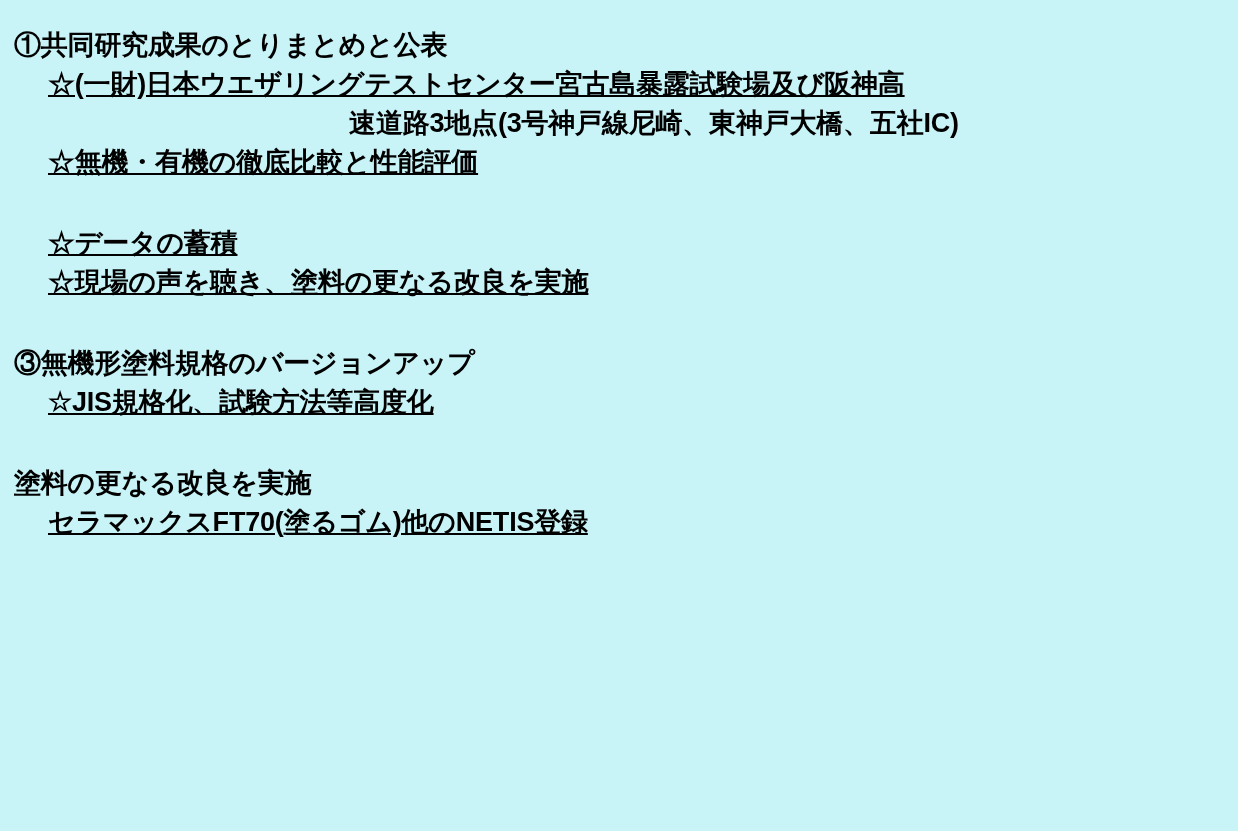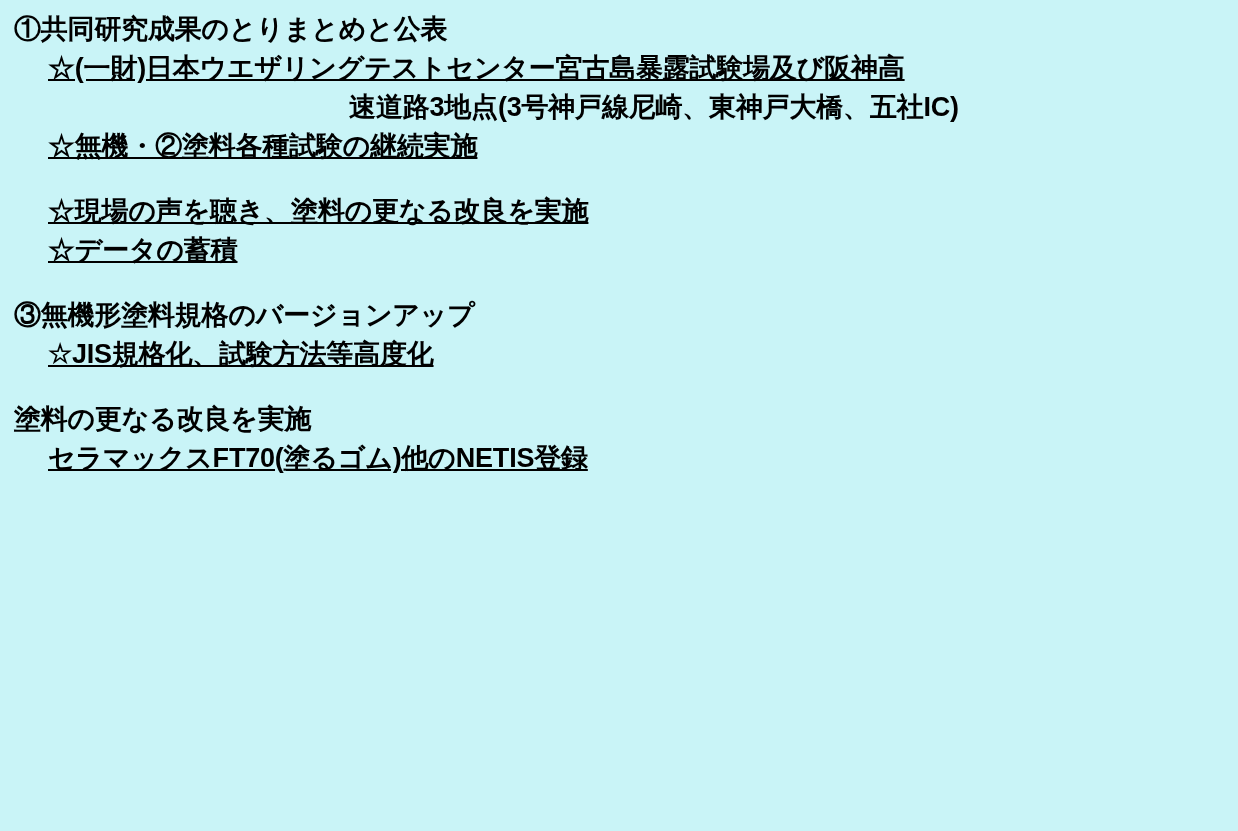--- a/index.html
+++ b/index.html
@@ -16,20 +16,21 @@
     position: relative;
     width: 1238px;
     height: 831px;
     background: #c9f4f7;
     box-sizing: border-box;
     padding: 10px 14px 0 14px;
     overflow: hidden;
   }
   .block {
     margin-bottom: 0;
+    margin-top: 16px;
   }
   .line {
     color: #000000;
     font-weight: bold;
     font-size: 27px;
     line-height: 39px;
     letter-spacing: -0.2px;
     white-space: pre;
   }
   .line.small {
@@ -45,28 +46,28 @@
 </style>
 </head>
 <body>
 
 <div id="slide">
 
   <div class="block">
     <div class="line">①共同研究成果のとりまとめと公表</div>
     <div class="line indent1">☆(一財)日本ウエザリングテストセンター宮古島暴露試験場及び阪神高</div>
     <div class="line indent2">速道路3地点(3号神戸線尼崎、東神戸大橋、五社IC)</div>
-    <div class="line indent1">☆無機・②塗料各種試験の継続実施</div>
+    <div class="line indent1">☆無機・有機の徹底比較と性能評価</div>
   </div>
 
   <div class="gap"></div>
 
   <div class="block">
+    <div class="line indent1">☆データの蓄積</div>
     <div class="line indent1">☆現場の声を聴き、塗料の更なる改良を実施</div>
-    <div class="line indent1">☆データの蓄積</div>
   </div>
 
   <div class="gap"></div>
 
   <div class="block">
     <div class="line">③無機形塗料規格のバージョンアップ</div>
     <div class="line indent1">☆JIS規格化、試験方法等高度化</div>
   </div>
 
   <div class="gap"></div>

